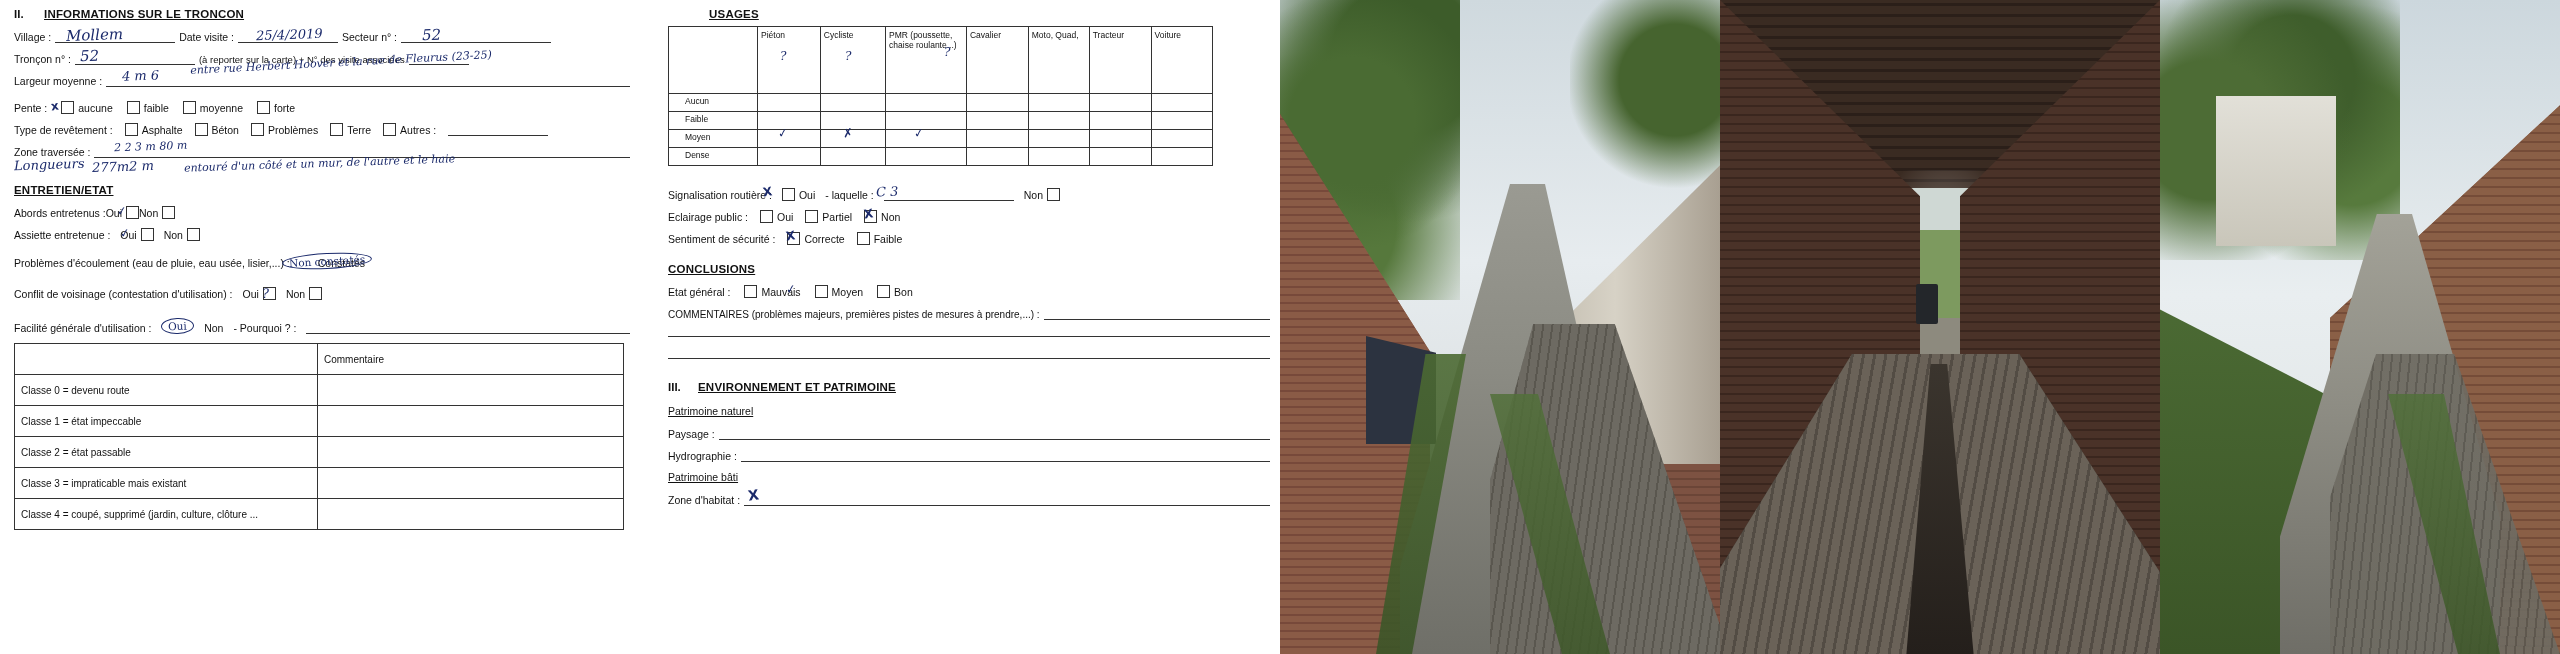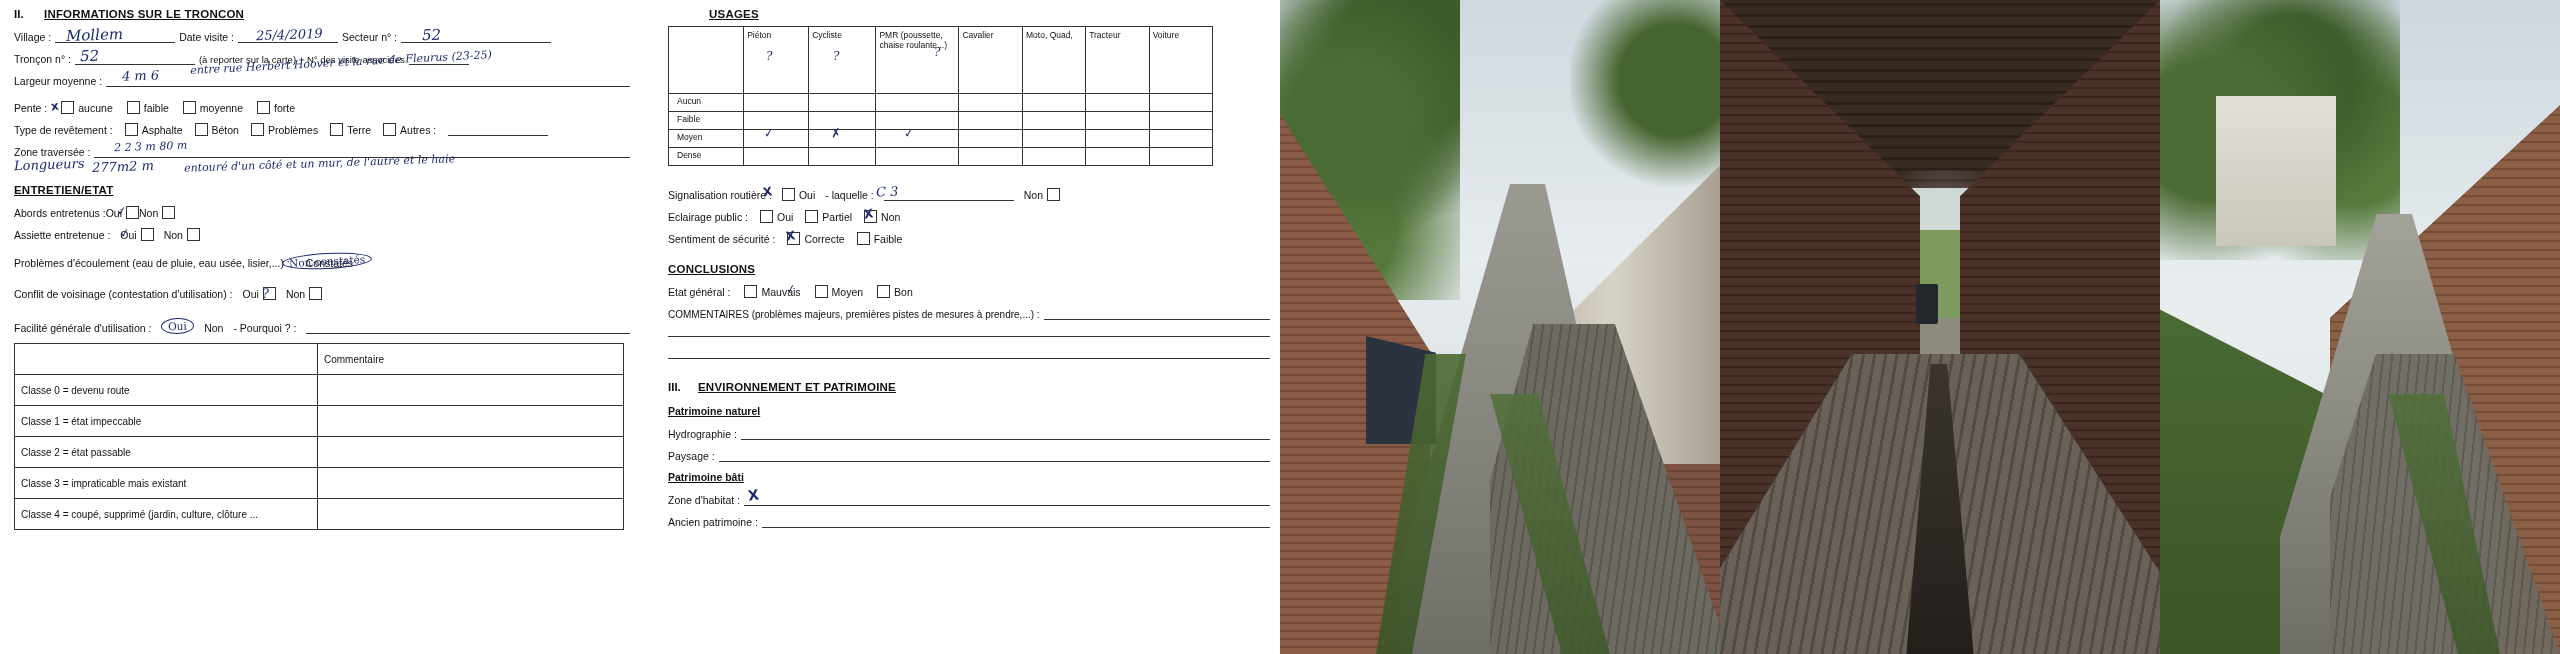--- a/index.html
+++ b/index.html
@@ -53,24 +53,24 @@
   
   table.cls { border-collapse:collapse; width:610px; font-size:10px; margin-top:6px; }
   table.cls td { border:1px solid #333; height:26px; padding:2px 6px; vertical-align:middle; }
   table.cls td.c1 { width:290px; }
   table.cls td.c2 { }
 
   
   table.us { border-collapse:collapse; font-size:8.5px; width:545px; }
   table.us th, table.us td { border:1px solid #333; vertical-align:top; }
   table.us th { font-weight:normal; padding:3px 3px; text-align:left; height:60px; }
-  table.us td.rl { width:60px; padding:2px 8px; height:13px; }
+  table.us td.rl { width:60px; padding:2px 16px; height:13px; }
   table.us td { height:13px; }
 
-  .sub-underline { text-decoration:underline; font-size:10.5px;font-weight:bold; }
+  .sub-underline { text-decoration:underline; font-size:10.5px; }
 
   
   .photos { position:absolute; left:1280px; top:0; width:1280px; height:654px; display:flex; }
   .photo { position:relative; height:654px; overflow:hidden; }
   .p1 { width:440px; }
   .p2 { width:440px; }
   .p3 { width:400px; }
 
   
   .p1 .sky { position:absolute; inset:0; background:linear-gradient(#cfd9de,#e7ecef 40%,#dfe4e6 60%,#cfd4d2); }
@@ -258,21 +258,21 @@
           <span>Oui</span>
           <i class="cb"></i>
         </span>
       <span class="opt">
           <span>Non</span>
           <i class="cb"></i>
         </span>
       <span class="hw mark" style="left:106px; top:-2px;">✓</span>
     </div>
 
-    <div class="line" style="gap:16px; position:relative; margin-bottom:18px;">
+    <div class="line" style="gap:28px; position:relative; margin-bottom:18px;">
       <span class="lbl">Problèmes d'écoulement (eau de pluie, eau usée, lisier,...) :</span>
       <span class="lbl">Constatés</span>
       <span class="lbl" style="visibility:hidden">.</span>
       <span class="hw circle" style="left:268px; top:-4px; font-style:normal; font-size:10.5px; color:#1b2a6b;">Non constatés</span>
     </div>
 
     <div class="line" style="gap:10px; position:relative; margin-bottom:18px;">
       <span class="lbl">Conflit de voisinage (contestation d'utilisation) :</span>
       <span class="opt">
           <span>Oui</span>
@@ -474,38 +474,34 @@
       </div>
 
     <div class="sec-row" style="margin-bottom:12px;">
       <span class="sec-num">III.</span>
       <span class="sec-title">ENVIRONNEMENT ET PATRIMOINE</span>
     </div>
 
     <div class="sub-underline" style="margin-bottom:10px;">Patrimoine naturel</div>
 
     <div class="line">
+      <span class="lbl">Paysage :</span>
+      <span class="rule"></span>
+    </div>
+    <div class="line">
       <span class="lbl">Hydrographie :</span>
-      <span class="rule"></span>
-    </div>
-    <div class="line">
-      <span class="lbl">Paysage :</span>
       <span class="rule"></span>
     </div>
 
     <div class="sub-underline" style="margin-bottom:10px;">Patrimoine bâti</div>
 
     <div class="line" style="position:relative;">
       <span class="lbl">Zone d'habitat :</span>
       <span class="rule"></span>
       <span class="hw mark" style="left:80px; top:-6px; font-size:14px;">X</span>
-    </div>
-    <div class="line">
-      <span class="lbl">Ancien patrimoine :</span>
-      <span class="rule"></span>
     </div>
   </div>
 
   <div class="photos">
 
     <div class="photo p1">
       <div class="sky"></div>
       <div class="treeL"></div>
       <div class="treeR"></div>
       <div class="wallR"></div>

